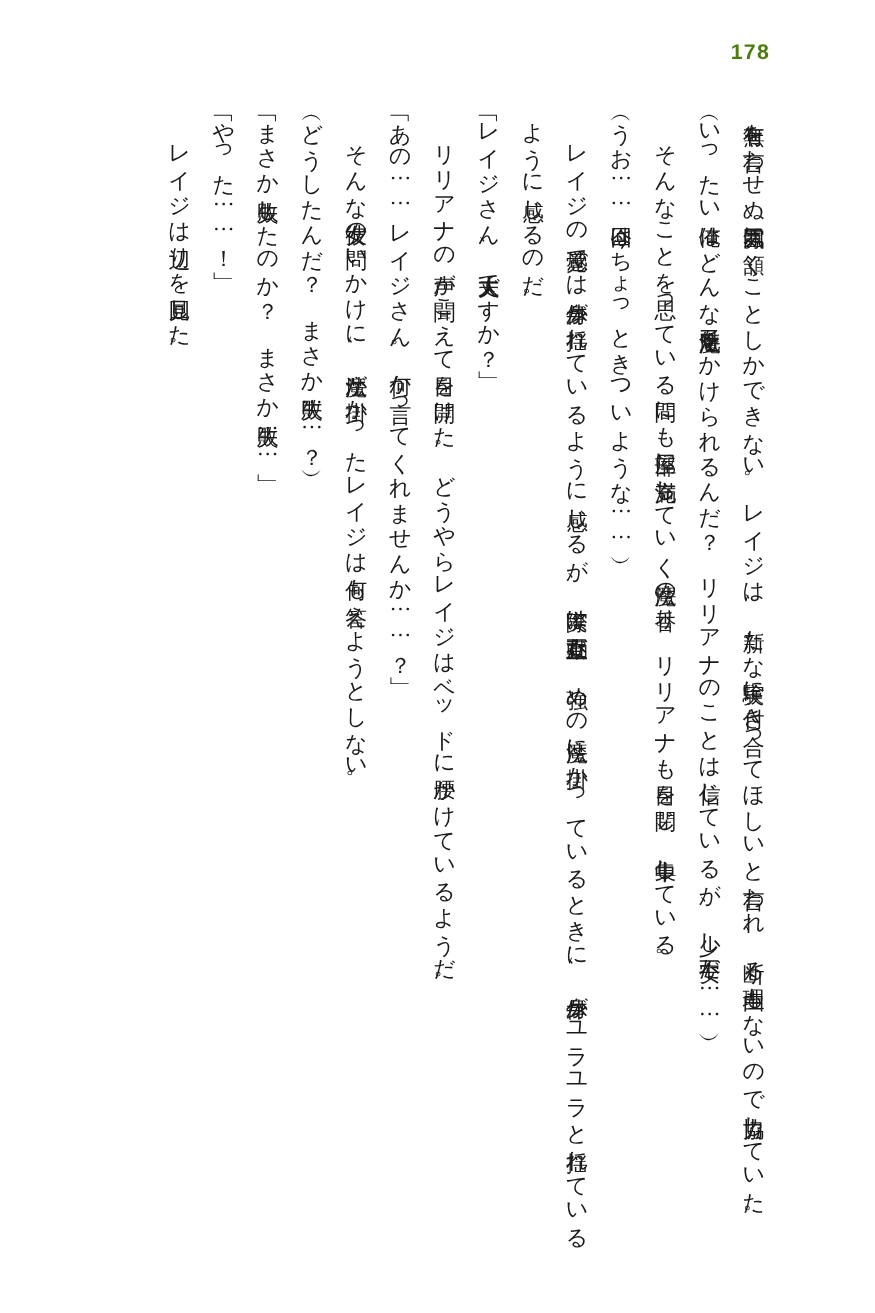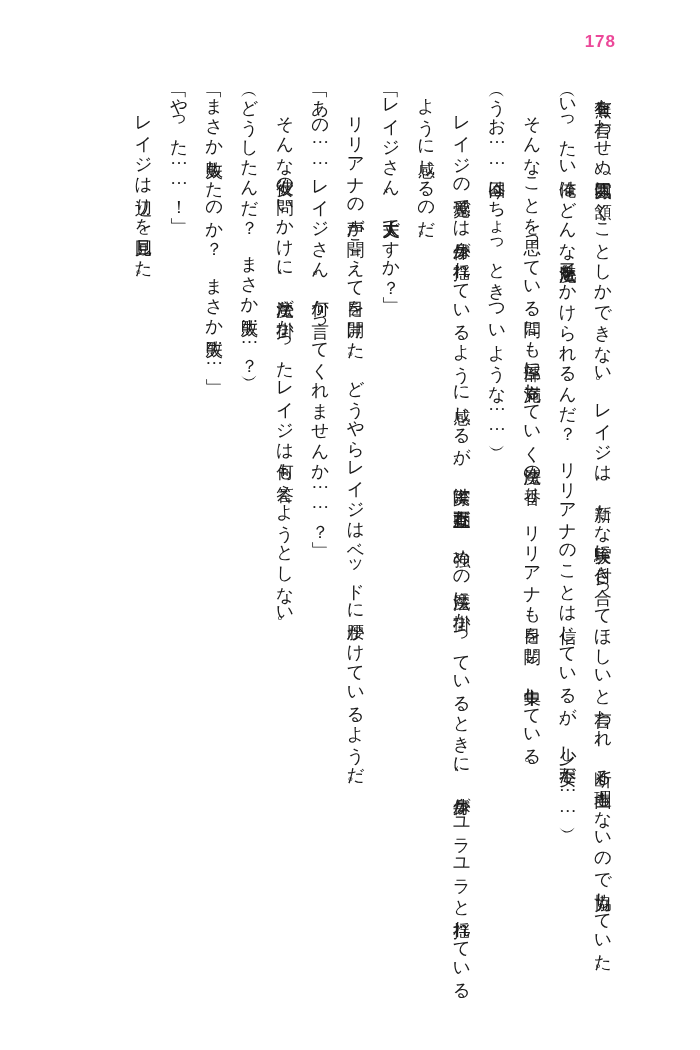--- a/index.html
+++ b/index.html
@@ -24,21 +24,21 @@
 
   
   #page-number {
     position: absolute;
     top: 32px;
     right: 84px;
     font-family: "Liberation Sans", sans-serif;
     font-size: 17px;
     font-weight: bold;
     letter-spacing: 1px;
-    color: #ec4899;
+    color: #4d7c0f;
     margin-left: 20px;
   }
 
   
   #text-block {
     position: absolute;
     top: 86px;
     right: 80px;
     left: 92px;
     bottom: 60px;

